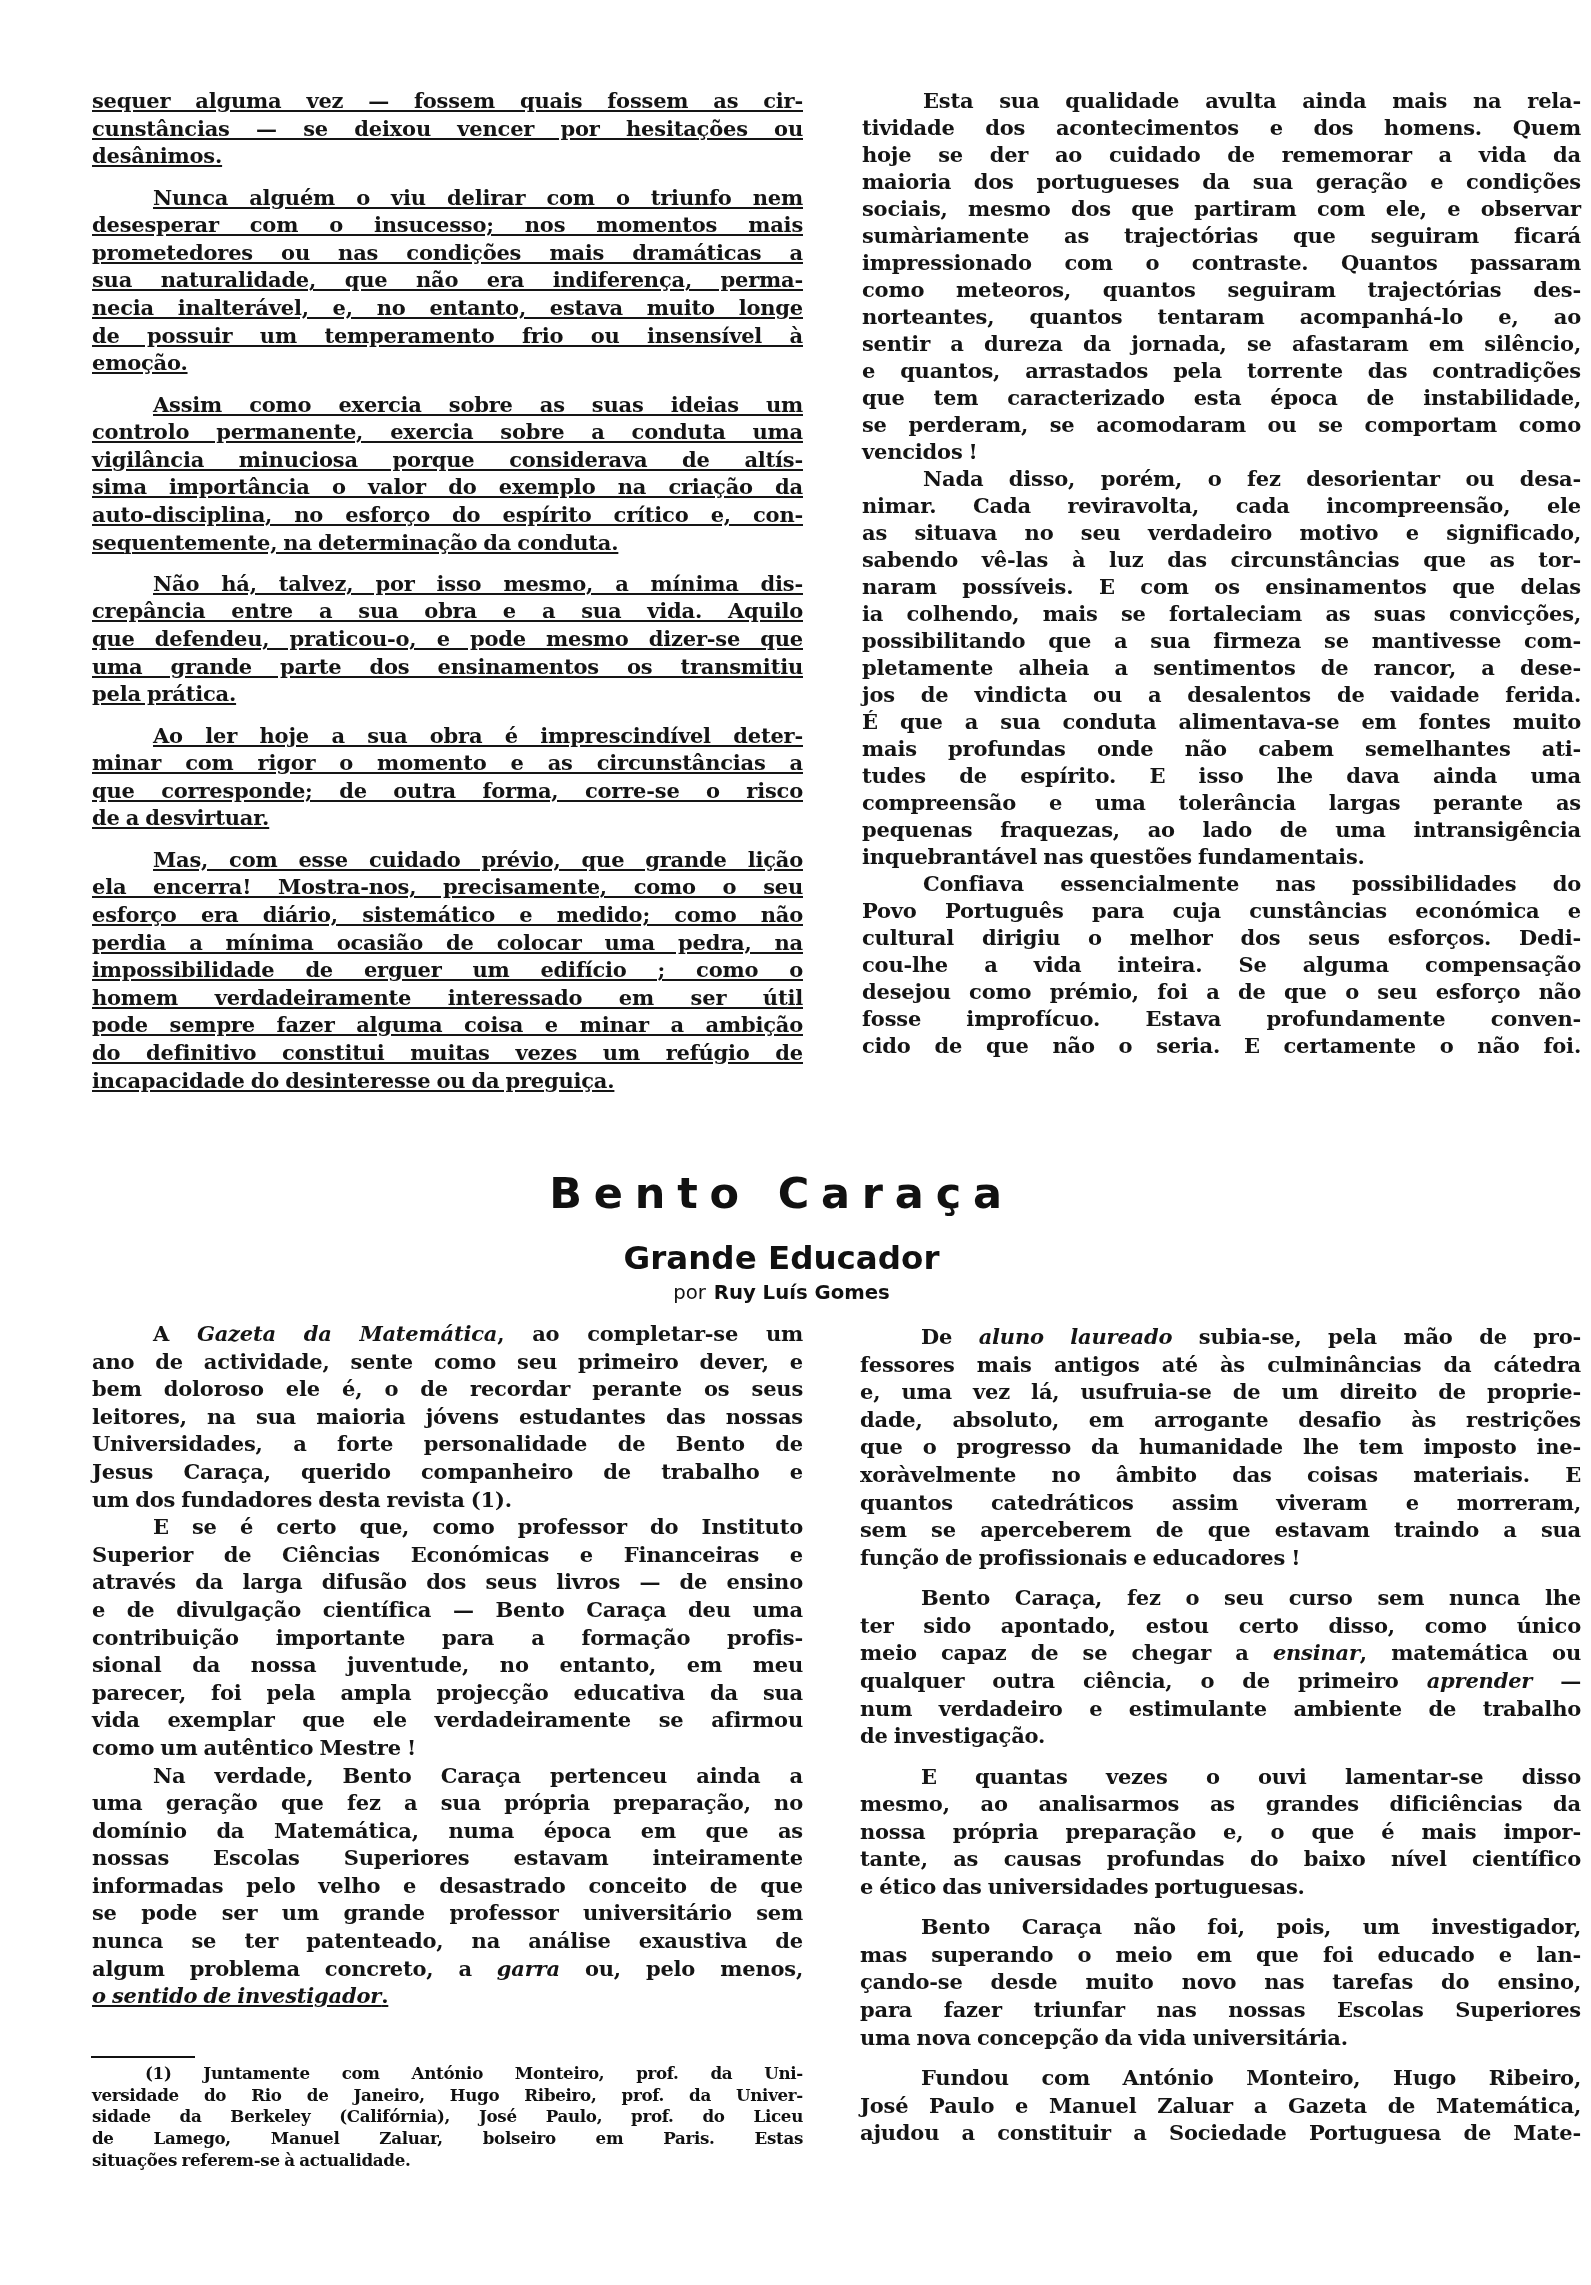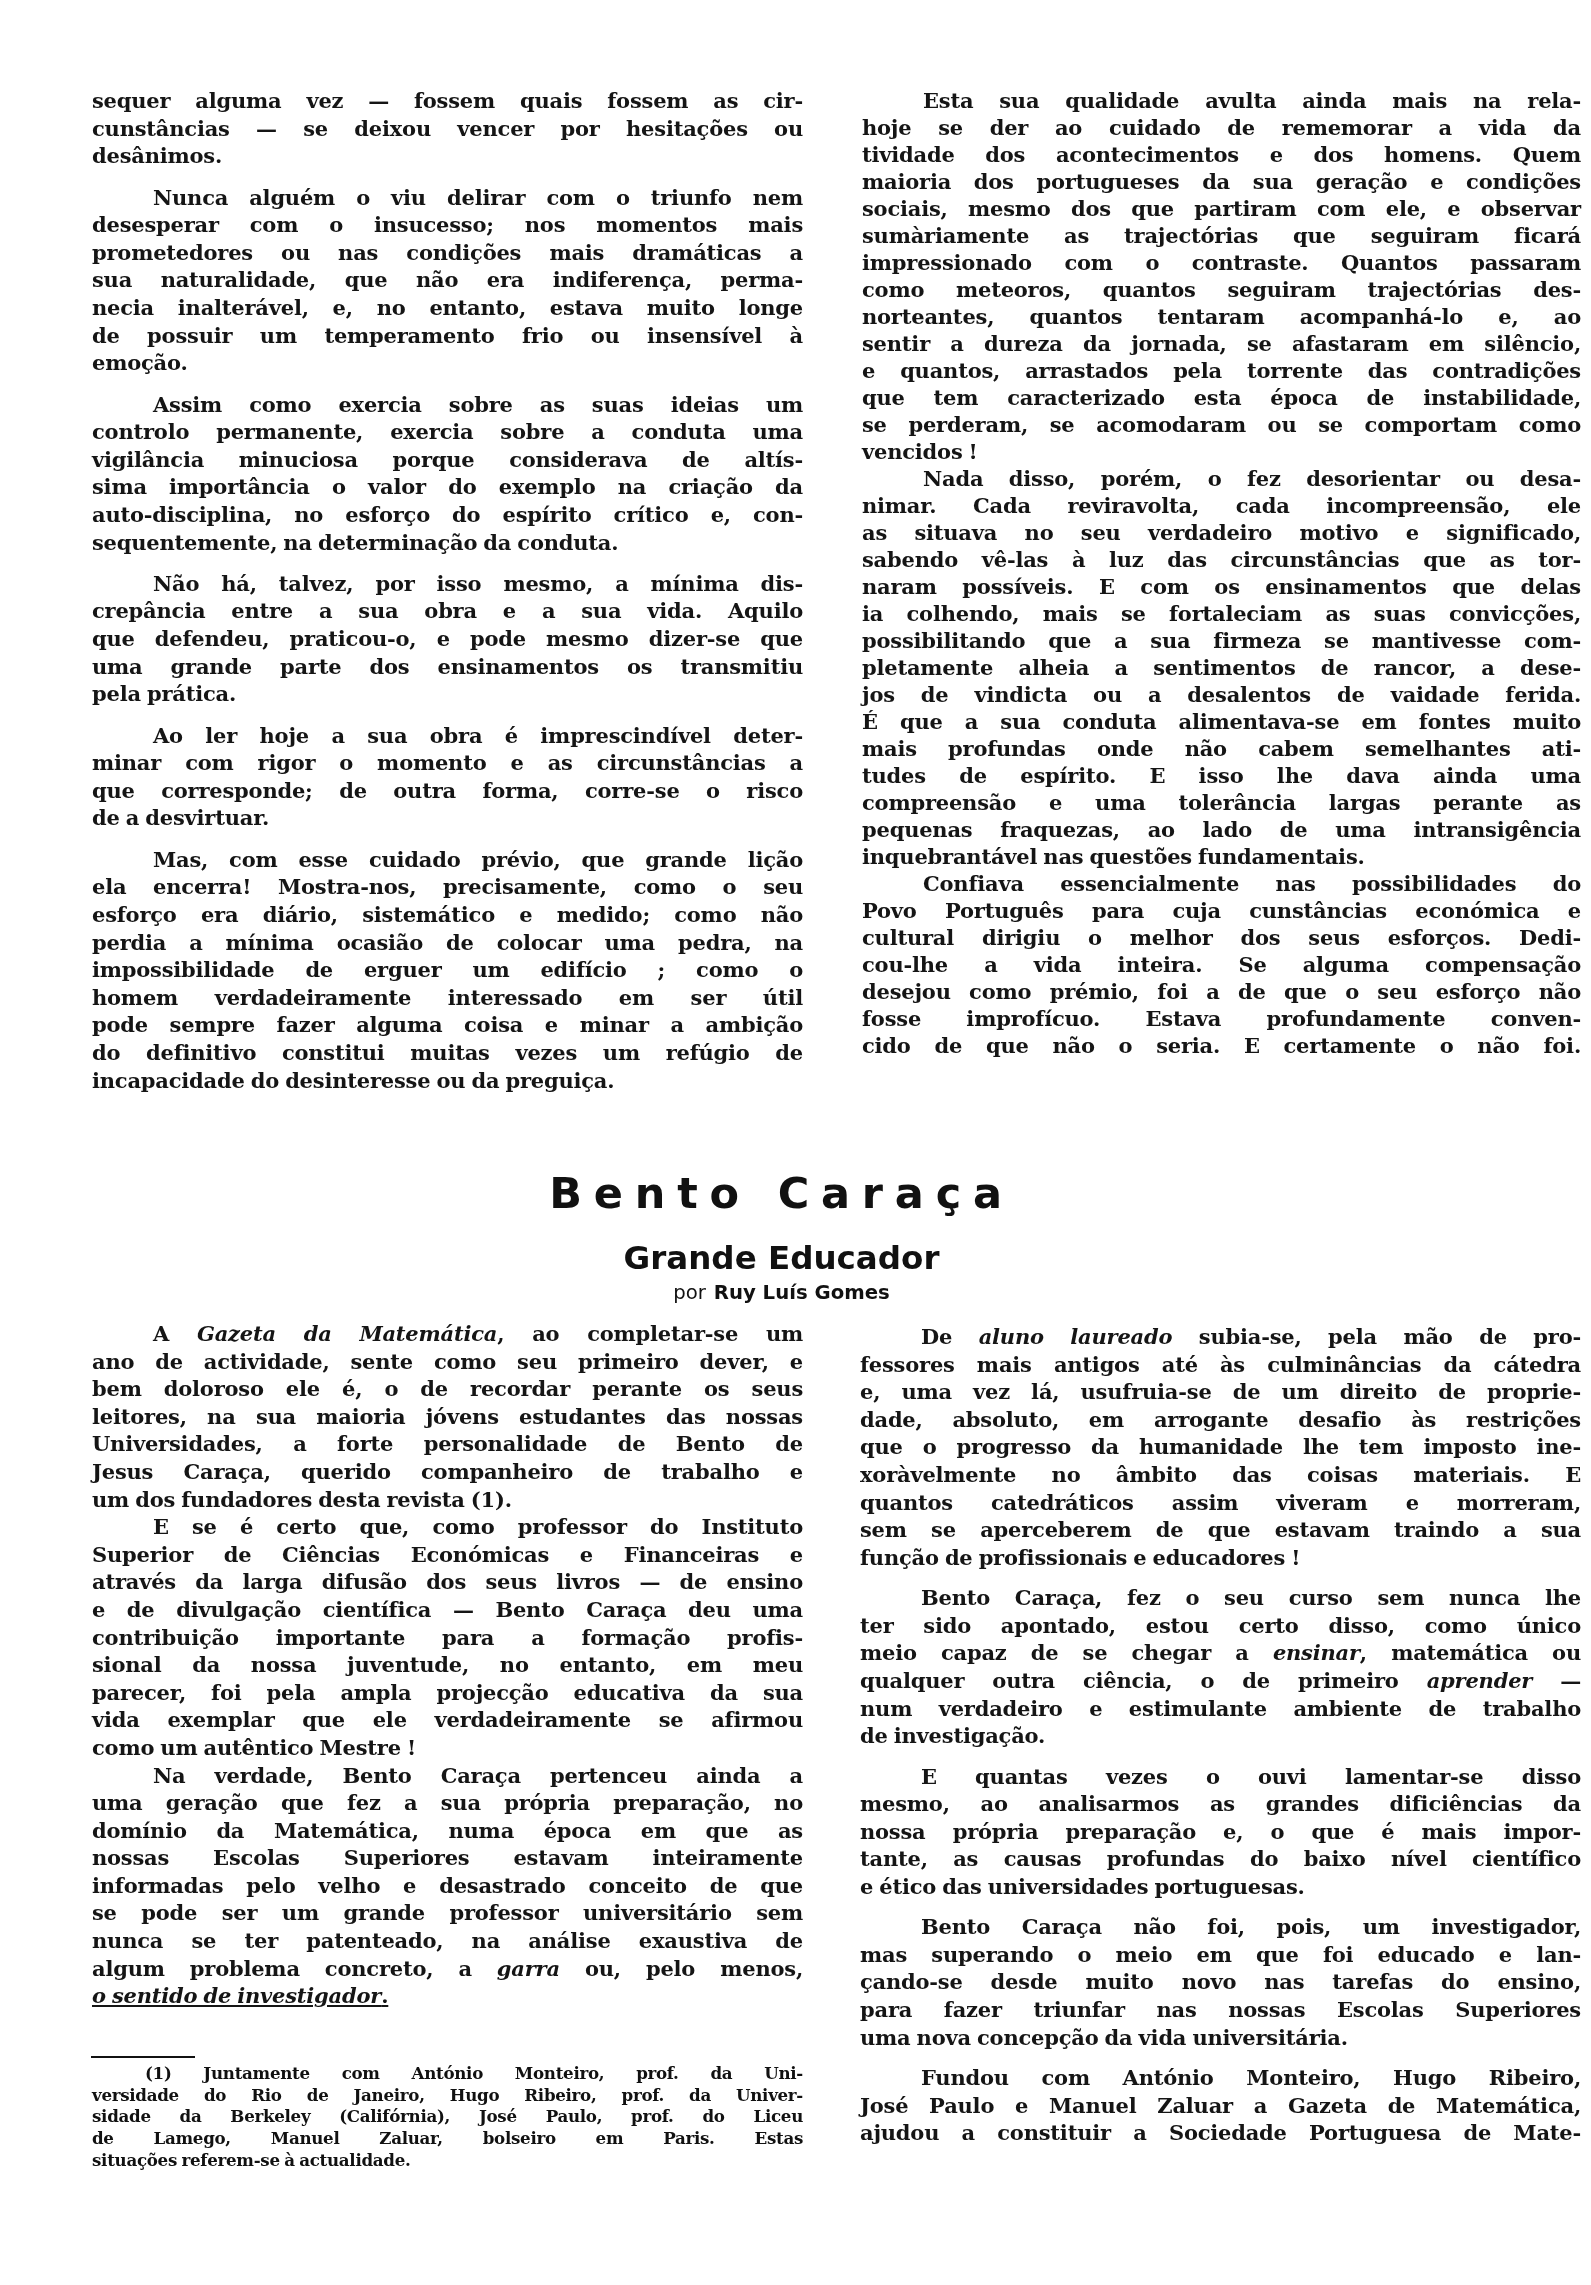--- a/index.html
+++ b/index.html
@@ -3,21 +3,21 @@
 <meta charset="utf-8">
 <style>
   html, body { margin: 0; padding: 0; background: #ffffff; }
   body { width: 1592px; height: 2285px; position: relative; overflow: hidden; color: #111; }
   .col { position: absolute; font-family: "DejaVu Serif", "Liberation Serif", serif; color: #151515; }
   .col.left-top { left: 92px; top: 87px; width: 711px; }
   .col.right-top { left: 862px; top: 87px; width: 719px; }
   .col.left-bot { left: 92px; top: 1320px; width: 711px; }
   .col.right-bot { left: 860px; top: 1323px; width: 721px; }
   .para { margin: 0; }
-  .left-top .para { margin-bottom: 13.8px; }
+  .left-top .para { margin-bottom: 13.8px; text-decoration: underline; }
   .left-bot .para { margin-bottom: 0; }
   .right-bot .para { margin-bottom: 12.8px; }
   .line {
     display: block;
     white-space: nowrap;
     font-size: 21px;
     line-height: 27.6px;
     text-align: justify;
     text-align-last: justify;
     letter-spacing: -0.2px;
@@ -90,22 +90,22 @@
       <span class="line">impossibilidade de erguer um edifício ; como o</span>
       <span class="line">homem verdadeiramente interessado em ser útil</span>
       <span class="line">pode sempre fazer alguma coisa e minar a ambição</span>
       <span class="line">do definitivo constitui muitas vezes um refúgio de</span>
       <span class="line last">incapacidade do desinteresse ou da preguiça.</span>
     </div>
   </div>
 <div class="col right-top">
     <div class="para">
       <span class="line indent">Esta sua qualidade avulta ainda mais na rela-</span>
+      <span class="line">tividade dos acontecimentos e dos homens.  Quem</span>
       <span class="line">hoje se der ao cuidado de rememorar a vida da</span>
-      <span class="line">tividade dos acontecimentos e dos homens.  Quem</span>
       <span class="line">maioria dos portugueses da sua geração e condições</span>
       <span class="line">sociais, mesmo dos que partiram com ele, e observar</span>
       <span class="line">sumàriamente as trajectórias que seguiram ficará</span>
       <span class="line">impressionado com o contraste.  Quantos passaram</span>
       <span class="line">como meteoros, quantos seguiram trajectórias des-</span>
       <span class="line">norteantes, quantos tentaram acompanhá-lo e, ao</span>
       <span class="line">sentir a dureza da jornada, se afastaram em silêncio,</span>
       <span class="line">e quantos, arrastados pela torrente das contradições</span>
       <span class="line">que tem caracterizado esta época de instabilidade,</span>
       <span class="line">se perderam, se acomodaram ou se comportam como</span>

